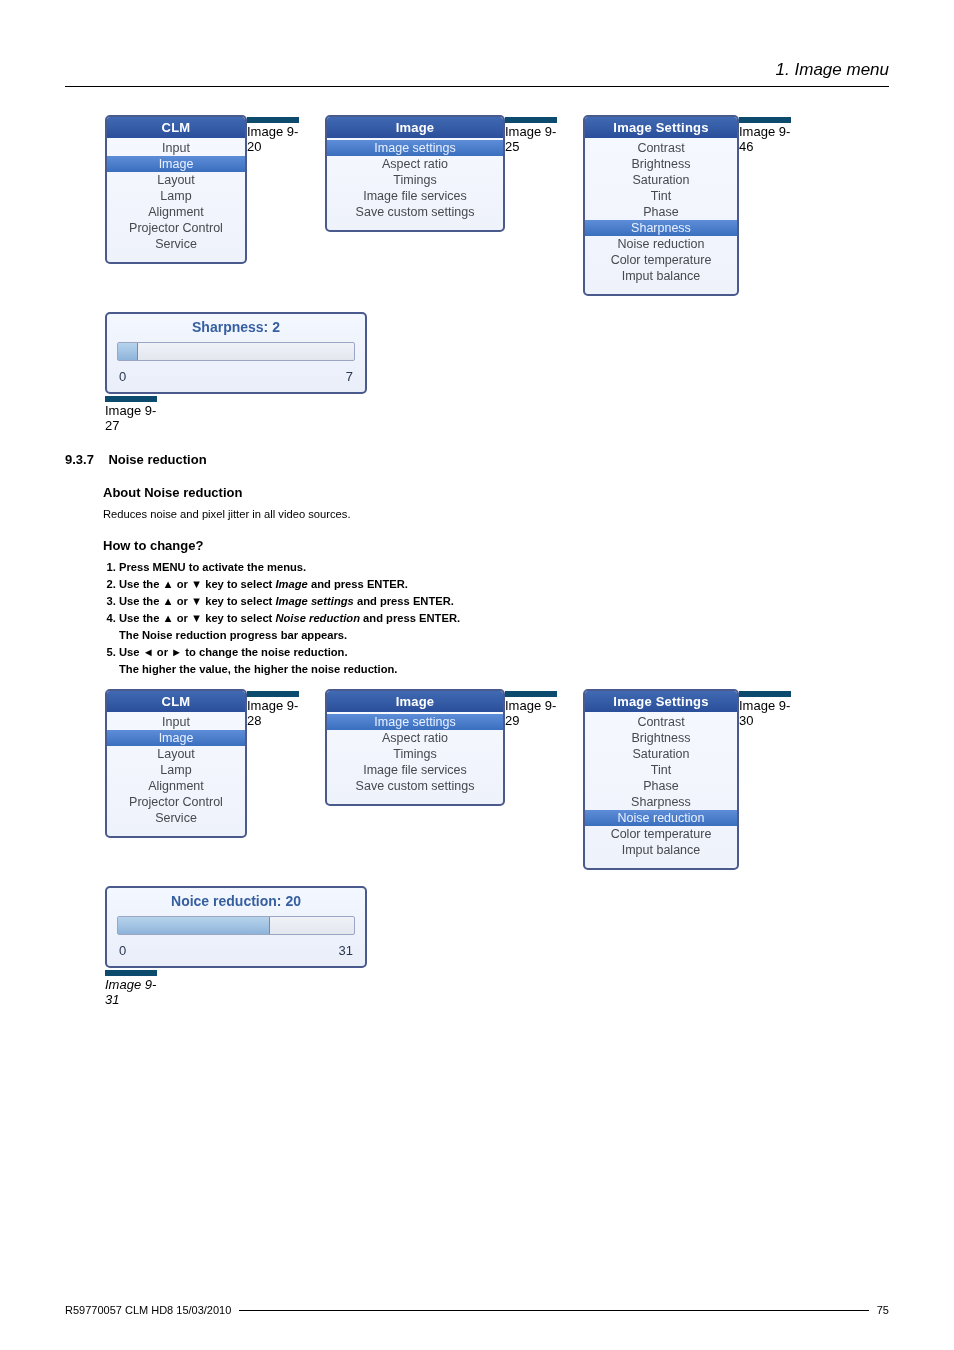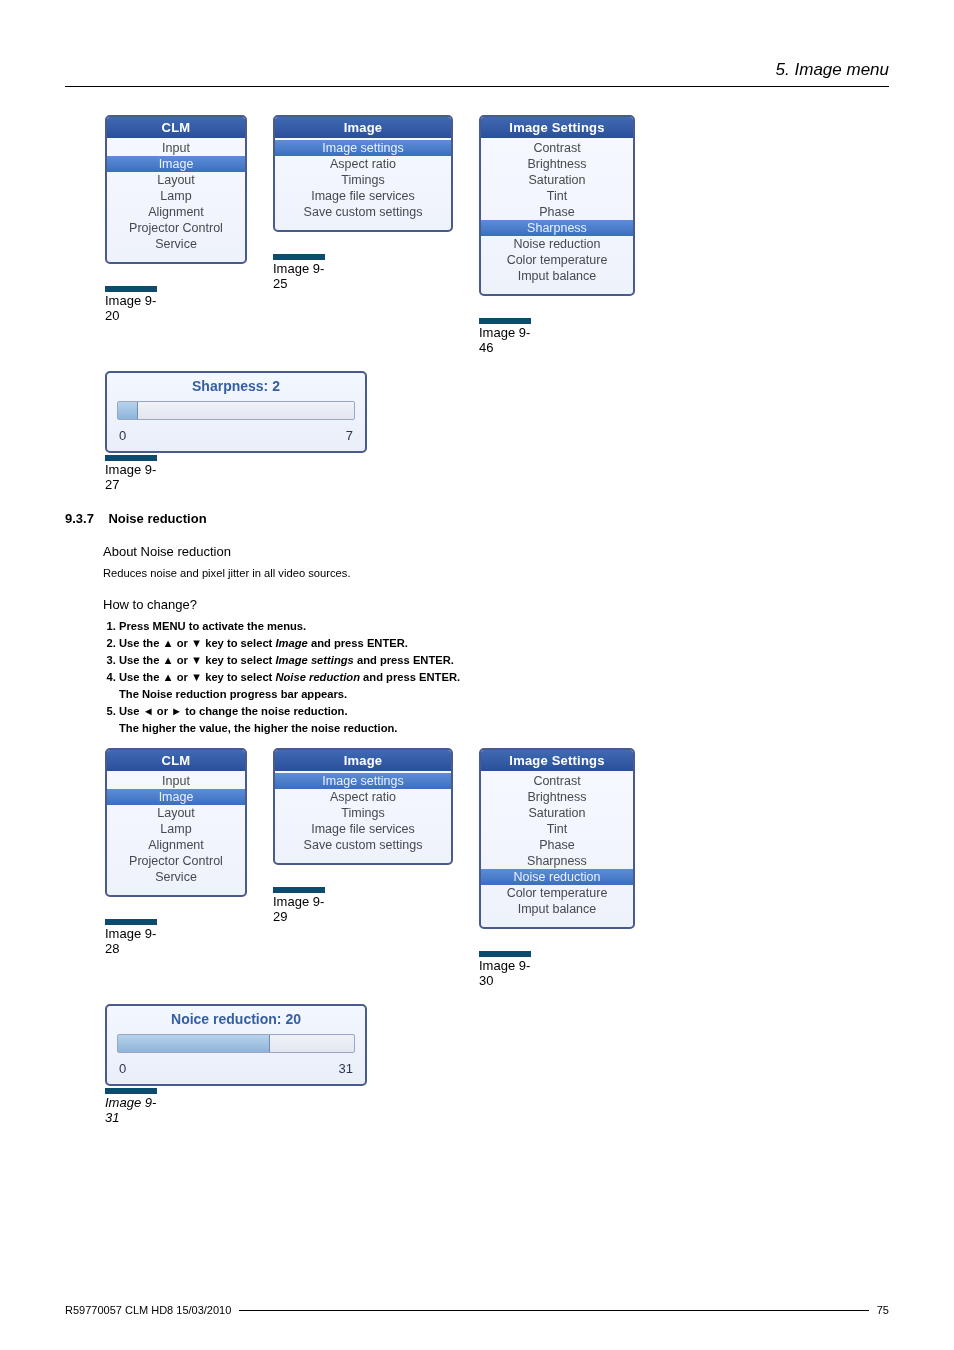--- a/index.html
+++ b/index.html
@@ -33,22 +33,21 @@
   
   .shots-row {
     display: flex;
     gap: 26px;
     align-items: flex-start;
     margin-left: 40px;
   }
   .shots-row.second-group { margin-top: 2px; }
   .shot-container {
     display: flex;
-    flex-direction: column;
-    gap: 20px;
+    flex-direction: row;
   }
   .menu-box {
     border: 2px solid #4a5a8c;
     border-radius: 5px;
     overflow: hidden;
     background: linear-gradient(#f7f9ff, #eef2fb);
     padding-bottom: 10px;
   }
   .menu-box.clm { width: 138px; }
   .menu-box.image { width: 176px; }
@@ -124,21 +123,21 @@
     color: #2a3650;
     font-size: 13px;
   }
 
   .section-no {
     font-weight: bold;
     font-size: 13px;
     margin: 18px 0 10px 0;
   }
   .sub-h {
-    font-weight: normal;
+    font-weight: bold;
     font-size: 13px;
     margin-left: 38px;
     margin-top: 18px;
     margin-bottom: 8px;
   }
   .body-text {
     font-size: 11.2px;
     margin-left: 38px;
     margin-bottom: 4px;
   }
@@ -170,21 +169,21 @@
     flex: 1;
     border-top: 1px solid #000;
     margin: 0 8px;
   }
 </style>
 </head>
 <body>
 
 <div class="page">
 
-  <div class="chapter-title">5.  Image menu</div>
+  <div class="chapter-title">1.  Image menu</div>
   <hr class="hr-top">
 
   <div class="shots-row" id="row1">
       <div class="shot-container">
         <div class="menu-box clm">
           <div class="menu-title">CLM</div>
           <div class="menu-items">
             <div class="menu-item">Input</div>
             <div class="menu-item hl">Image</div>
             <div class="menu-item">Layout</div>

